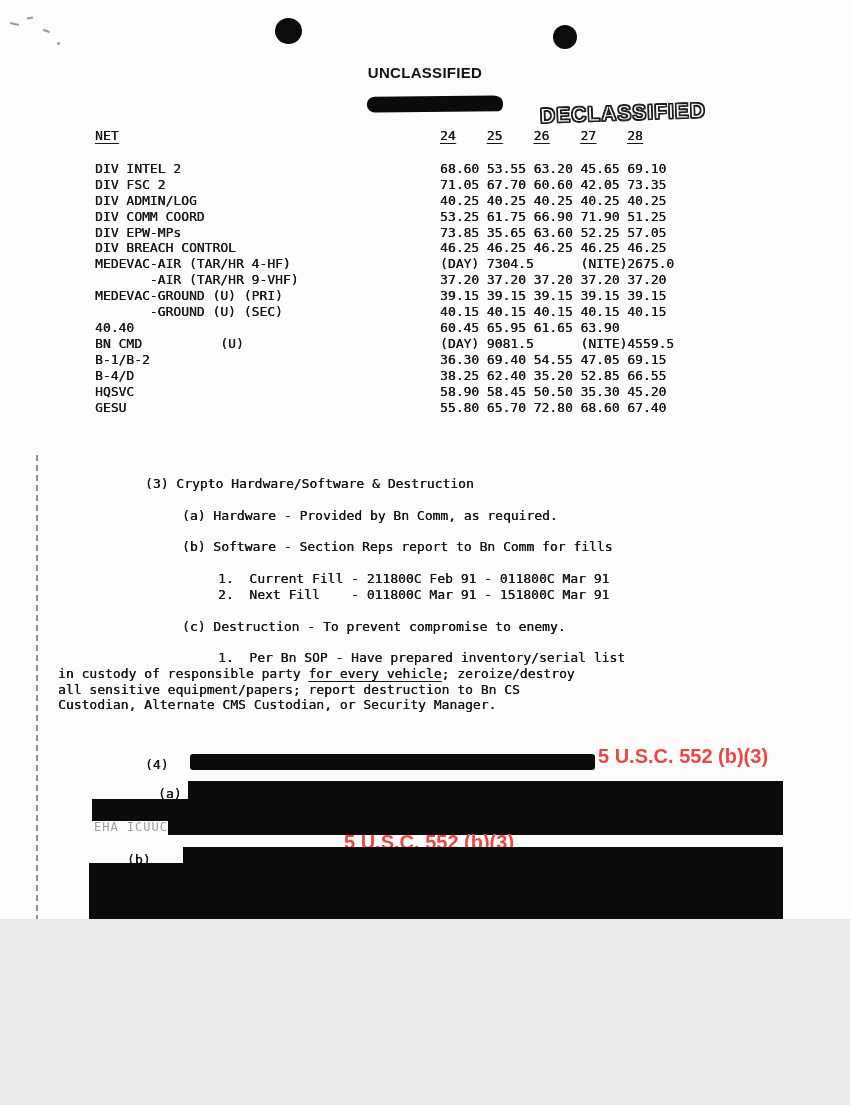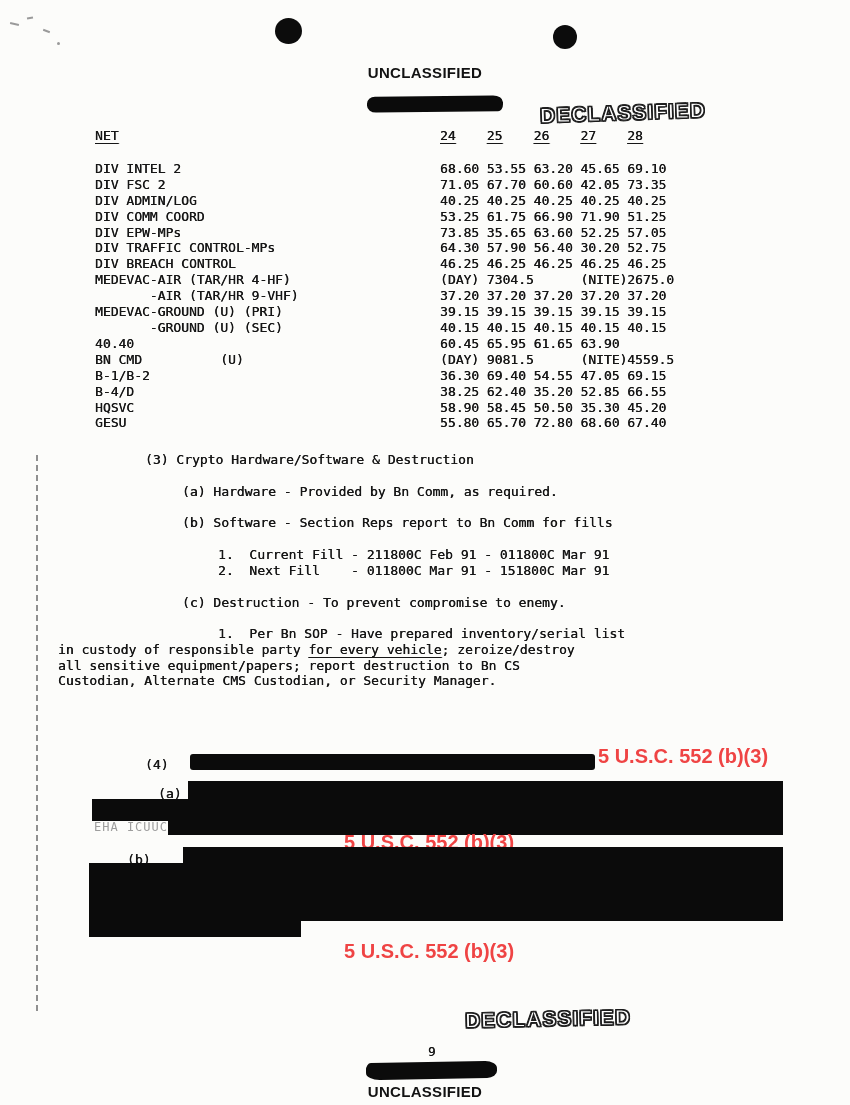--- a/index.html
+++ b/index.html
@@ -1,17 +1,17 @@
 <!DOCTYPE html>
 <html><head>
 <meta charset="utf-8">
 <style>
   *{margin:0;padding:0;box-sizing:border-box}
   html,body{background:#e9e9e9}
-  .page{position:relative;width:850px;height:1105px;margin:0 auto;background:#fcfcfa;
+  .page{position:relative;width:850px;height:919px;margin:0 auto;background:#fcfcfa;
         font-family:"DejaVu Sans Mono",monospace;color:#161616;overflow:hidden}
 
   
   .dot{position:absolute;background:#0c0c0c;border-radius:50%}
   .d1{left:275px;top:18px;width:27px;height:26px}
   .d2{left:553px;top:25px;width:24px;height:24px}
   .pencil{position:absolute;background:#9a9a9a}
   .m1{left:10px;top:23px;width:9px;height:2px;transform:rotate(12deg)}
   .m2{left:27px;top:17px;width:6px;height:2px;transform:rotate(-8deg)}
   .m3{left:43px;top:30px;width:7px;height:2px;transform:rotate(20deg)}
@@ -54,21 +54,21 @@
 
   
   .net-table{position:absolute;left:95px;top:128px;font-size:13px;line-height:15.9px;
              text-shadow:.3px 0 0 currentColor}
   .net-row{display:grid;grid-template-columns:345px 46.8px 46.8px 46.8px 46.8px 46.8px}
   .net-name,.cell{white-space:pre;overflow:visible}
   .hul{text-decoration:underline;text-underline-offset:3px}
   .rows{margin-top:17px}
 
   
-  .body-text{position:absolute;left:58px;top:452px;font-size:13px;line-height:15.7px;
+  .body-text{position:absolute;left:58px;top:476px;font-size:13px;line-height:15.7px;
              text-shadow:.3px 0 0 currentColor}
   .line{white-space:pre}
   .ind1{padding-left:87px}
   .ind2{padding-left:124px}
   .ind3{padding-left:160px}
   .gap{margin-top:16px}
   .ul{text-decoration:underline;text-underline-offset:3px}
 
   .lbl{position:absolute;font-size:13px;text-shadow:.3px 0 0 currentColor}
   .p4{left:145px;top:757px}
@@ -143,28 +143,20 @@
 
     <div class="net-row">
       <span class="net-name">DIV EPW-MPs</span>
       <span class="cell">73.85</span>
       <span class="cell">35.65</span>
       <span class="cell">63.60</span>
       <span class="cell">52.25</span>
       <span class="cell">57.05</span>
     </div>
 
-    <div class="net-row">
-      <span class="net-name">DIV TRAFFIC CONTROL-MPs</span>
-      <span class="cell">64.30</span>
-      <span class="cell">57.90</span>
-      <span class="cell">56.40</span>
-      <span class="cell">30.20</span>
-      <span class="cell">52.75</span>
-    </div>
 
     <div class="net-row">
       <span class="net-name">DIV BREACH CONTROL</span>
       <span class="cell">46.25</span>
       <span class="cell">46.25</span>
       <span class="cell">46.25</span>
       <span class="cell">46.25</span>
       <span class="cell">46.25</span>
     </div>
 

